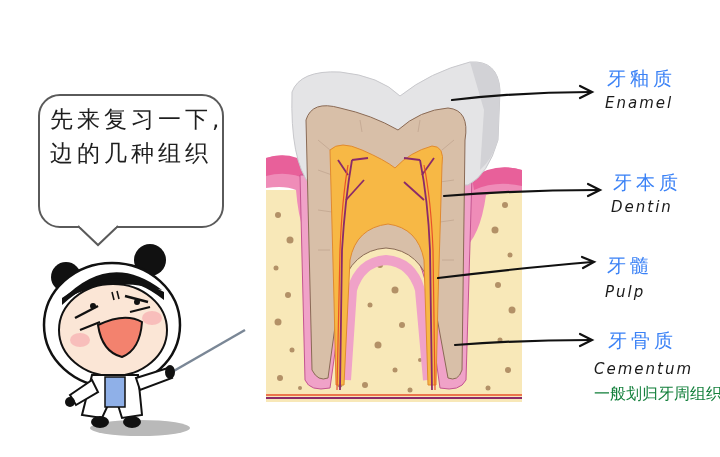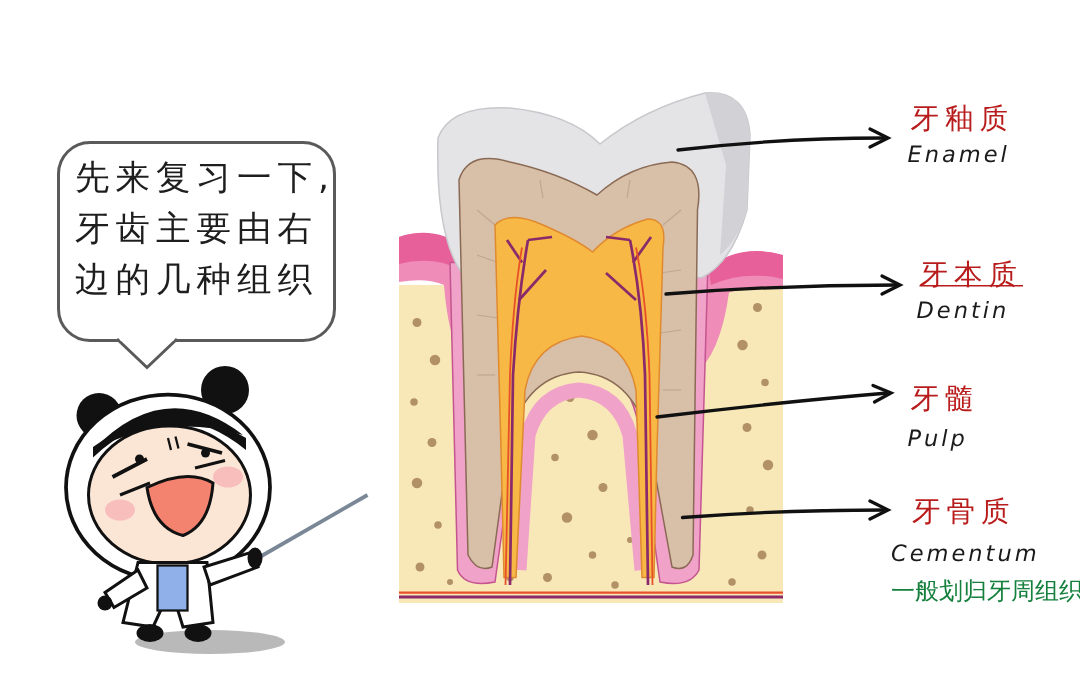--- a/index.html
+++ b/index.html
@@ -3,21 +3,21 @@
 <meta charset="utf-8">
 <style>
   html, body { margin:0; padding:0; }
   body { width:720px; height:457px; background:#ffffff; position:relative; overflow:hidden;
          font-family:"DejaVu Sans", sans-serif; }
   .abs { position:absolute; }
   .bubble { left:38px; top:94px; width:186px; height:134px; border:2px solid #5a5a5a; border-radius:22px;
             background:#fff; box-sizing:border-box; padding:6px 8px 0 10px; }
   .bubble-line { font-size:23px; line-height:34px; color:#1e1e1e; letter-spacing:4px; white-space:nowrap;
                  font-family:"DejaVu Sans", sans-serif; font-weight:normal; }
-  .label-cn { font-size:19px; color:#b91c1c; letter-spacing:4px; white-space:nowrap; }
+  .label-cn { font-size:19px; color:#3b82f6; letter-spacing:4px; white-space:nowrap; }
   .label-en { font-size:15px; color:#1a1a1a; letter-spacing:2px; font-style:italic; white-space:nowrap;
               font-family:"DejaVu Sans", sans-serif; }
   .note { font-size:16px; color:#15803d; letter-spacing:0px; white-space:nowrap; }
   svg { position:absolute; left:0; top:0; }
 </style>
 </head>
 <body>
 
 <svg width="720" height="457" viewBox="0 0 720 457">
 
@@ -57,21 +57,20 @@
   <path d="M136 378 L168 368 L172 378 L140 390 Z" fill="#fff" stroke="#111" stroke-width="2"></path>
   <ellipse cx="170" cy="372" rx="5" ry="7" fill="#111"></ellipse>
   <ellipse cx="70" cy="402" rx="5" ry="5" fill="#111"></ellipse>
 
   <ellipse cx="100" cy="422" rx="9" ry="6" fill="#111"></ellipse>
   <ellipse cx="132" cy="422" rx="9" ry="6" fill="#111"></ellipse>
 </svg>
 
 <div class="abs bubble">
   <div class="bubble-line">先来复习一下,</div>
-  <div class="bubble-line">牙齿主要由右</div>
   <div class="bubble-line">边的几种组织</div>
 </div>
 <svg width="720" height="457" viewBox="0 0 720 457" style="pointer-events:none">
   <path d="M78 226 L98 245 L118 226" fill="#fff" stroke="#5a5a5a" stroke-width="2"></path>
   <rect x="80" y="222" width="36" height="5" fill="#fff"></rect>
 </svg>
 
 <svg width="720" height="457" viewBox="0 0 720 457">
 
   <rect x="266" y="190" width="256" height="212" fill="#f8e8b8"></rect>
@@ -161,21 +160,21 @@
     <path d="M438 278 Q520 268 592 262"></path>
       <path d="M582 257 L594 262 L583 268"></path>
     <path d="M455 345 Q520 340 590 340"></path>
       <path d="M580 334 L592 340 L580 346"></path>
   </g>
 </svg>
 
 <div class="abs label-cn" style="left:607px;top:66px;">牙釉质</div>
 <div class="abs label-en" style="left:605px;top:94px;text-align:right;">Enamel</div>
 
-<div class="abs label-cn" style="left:613px;top:170px;text-decoration:underline;">牙本质</div>
+<div class="abs label-cn" style="left:613px;top:170px;">牙本质</div>
 <div class="abs label-en" style="left:611px;top:198px;">Dentin</div>
 
 <div class="abs label-cn" style="left:607px;top:253px;font-family:Liberation Mono, monospace;">牙髓</div>
 <div class="abs label-en" style="left:605px;top:283px;">Pulp</div>
 
 <div class="abs label-cn" style="left:608px;top:328px;">牙骨质</div>
 <div class="abs label-en" style="left:594px;top:360px;">Cementum</div>
 <div class="abs note" style="left:594px;top:384px;">一般划归牙周组织</div>
 
 </body></html>

